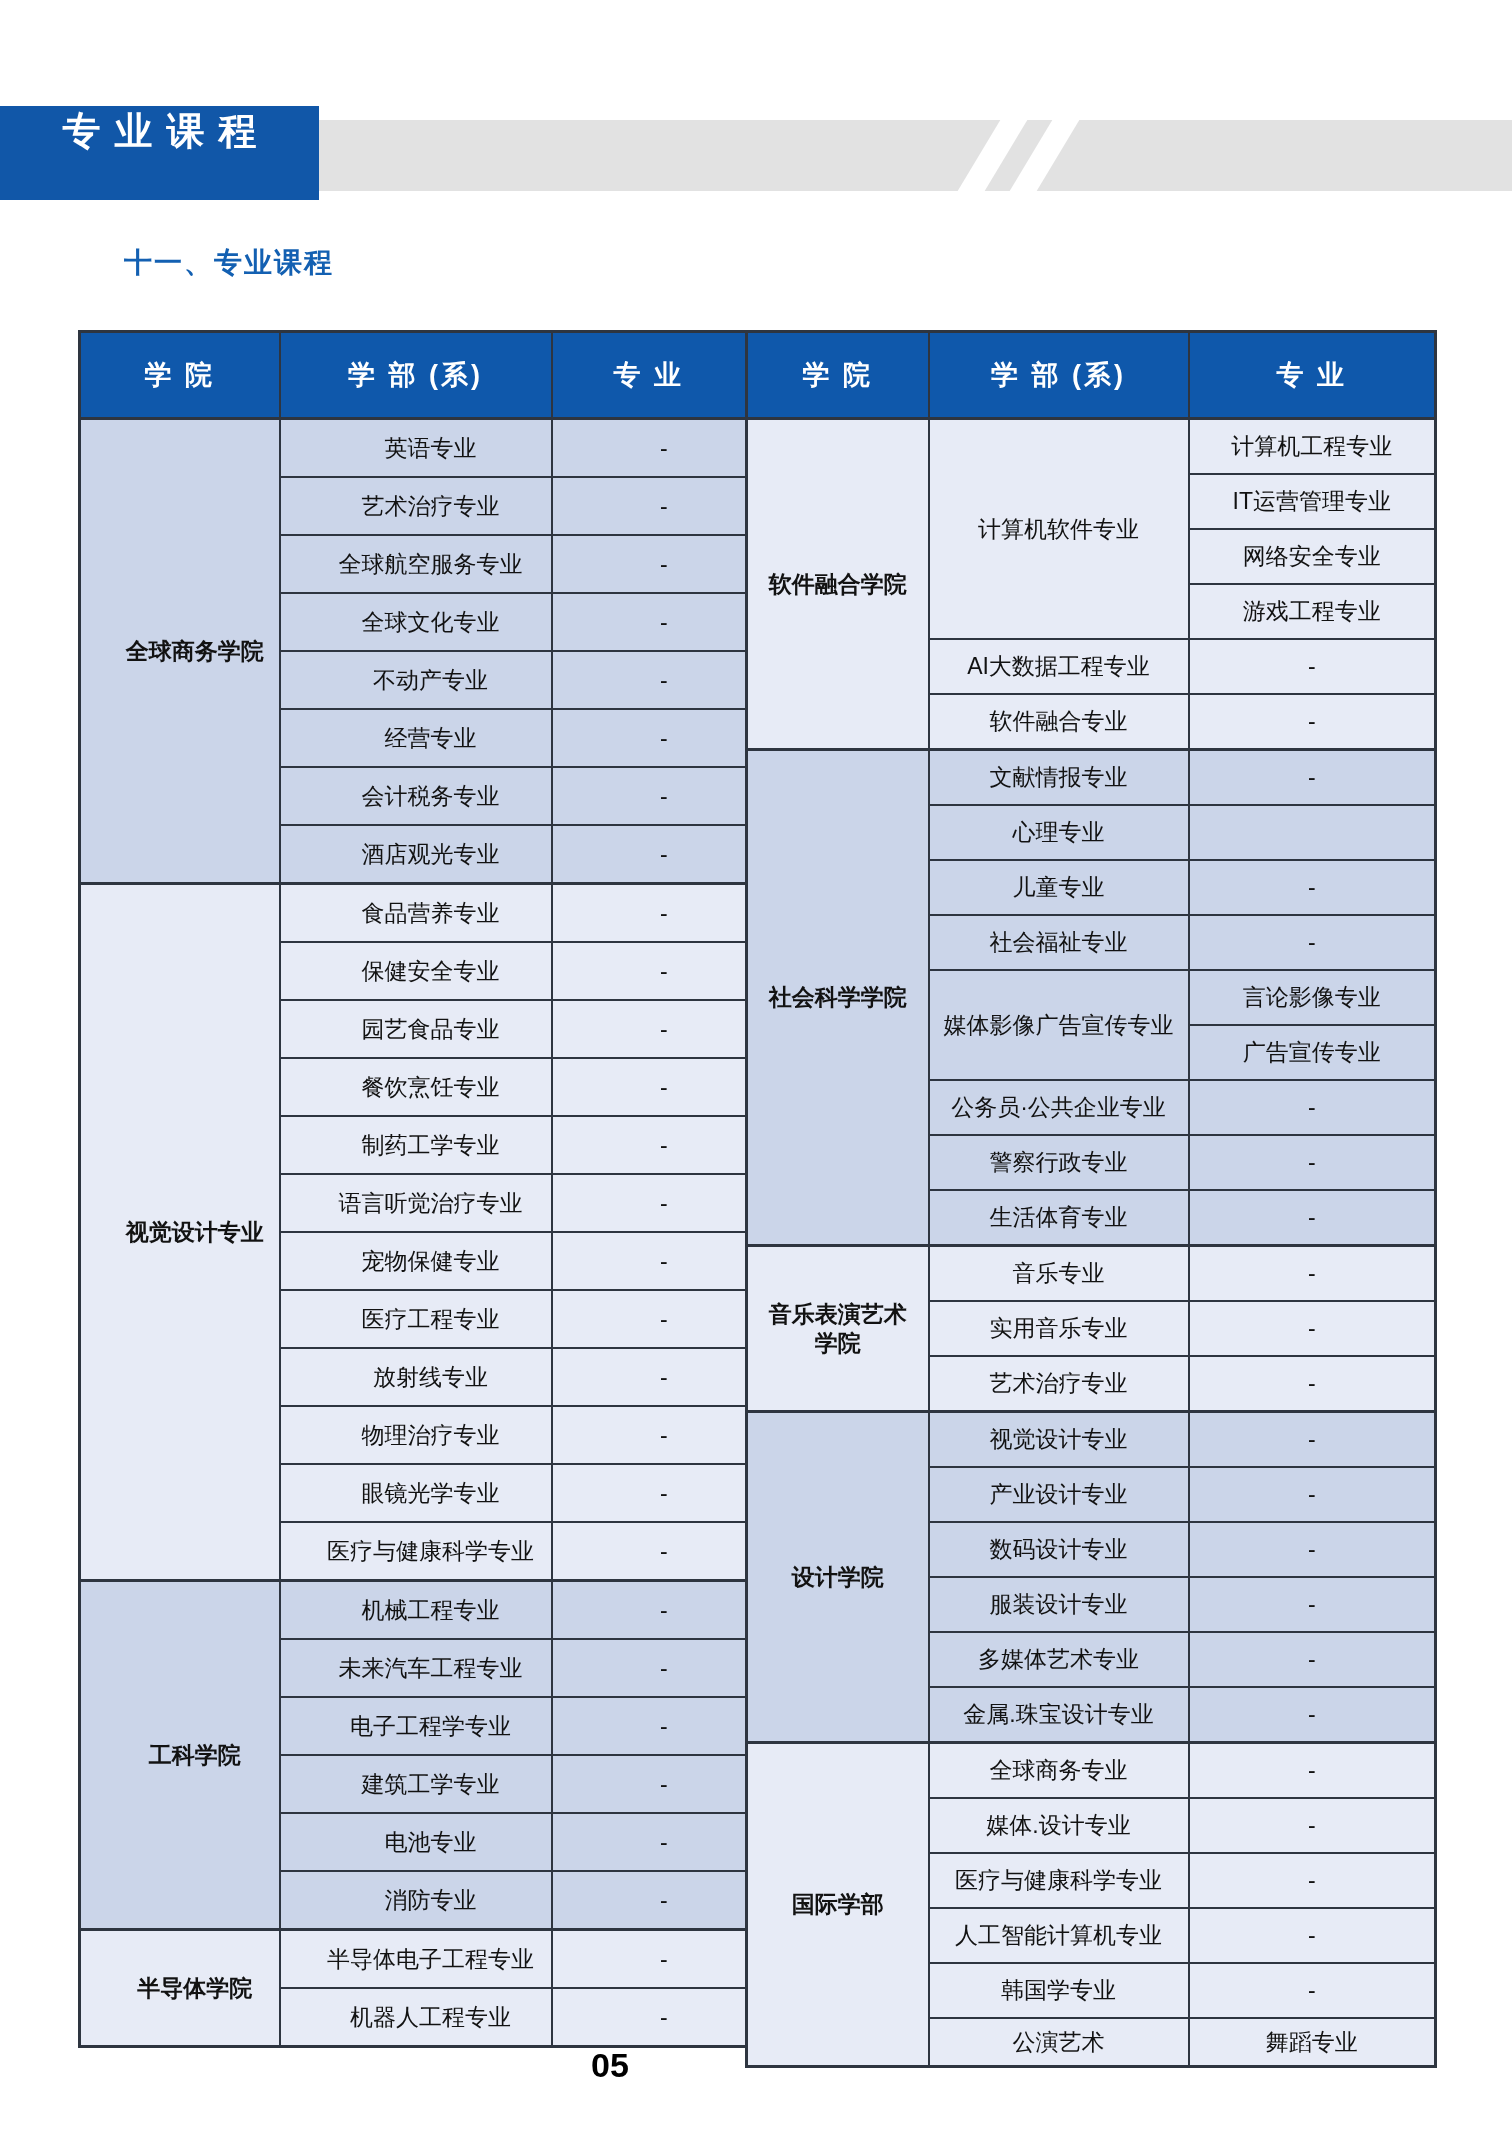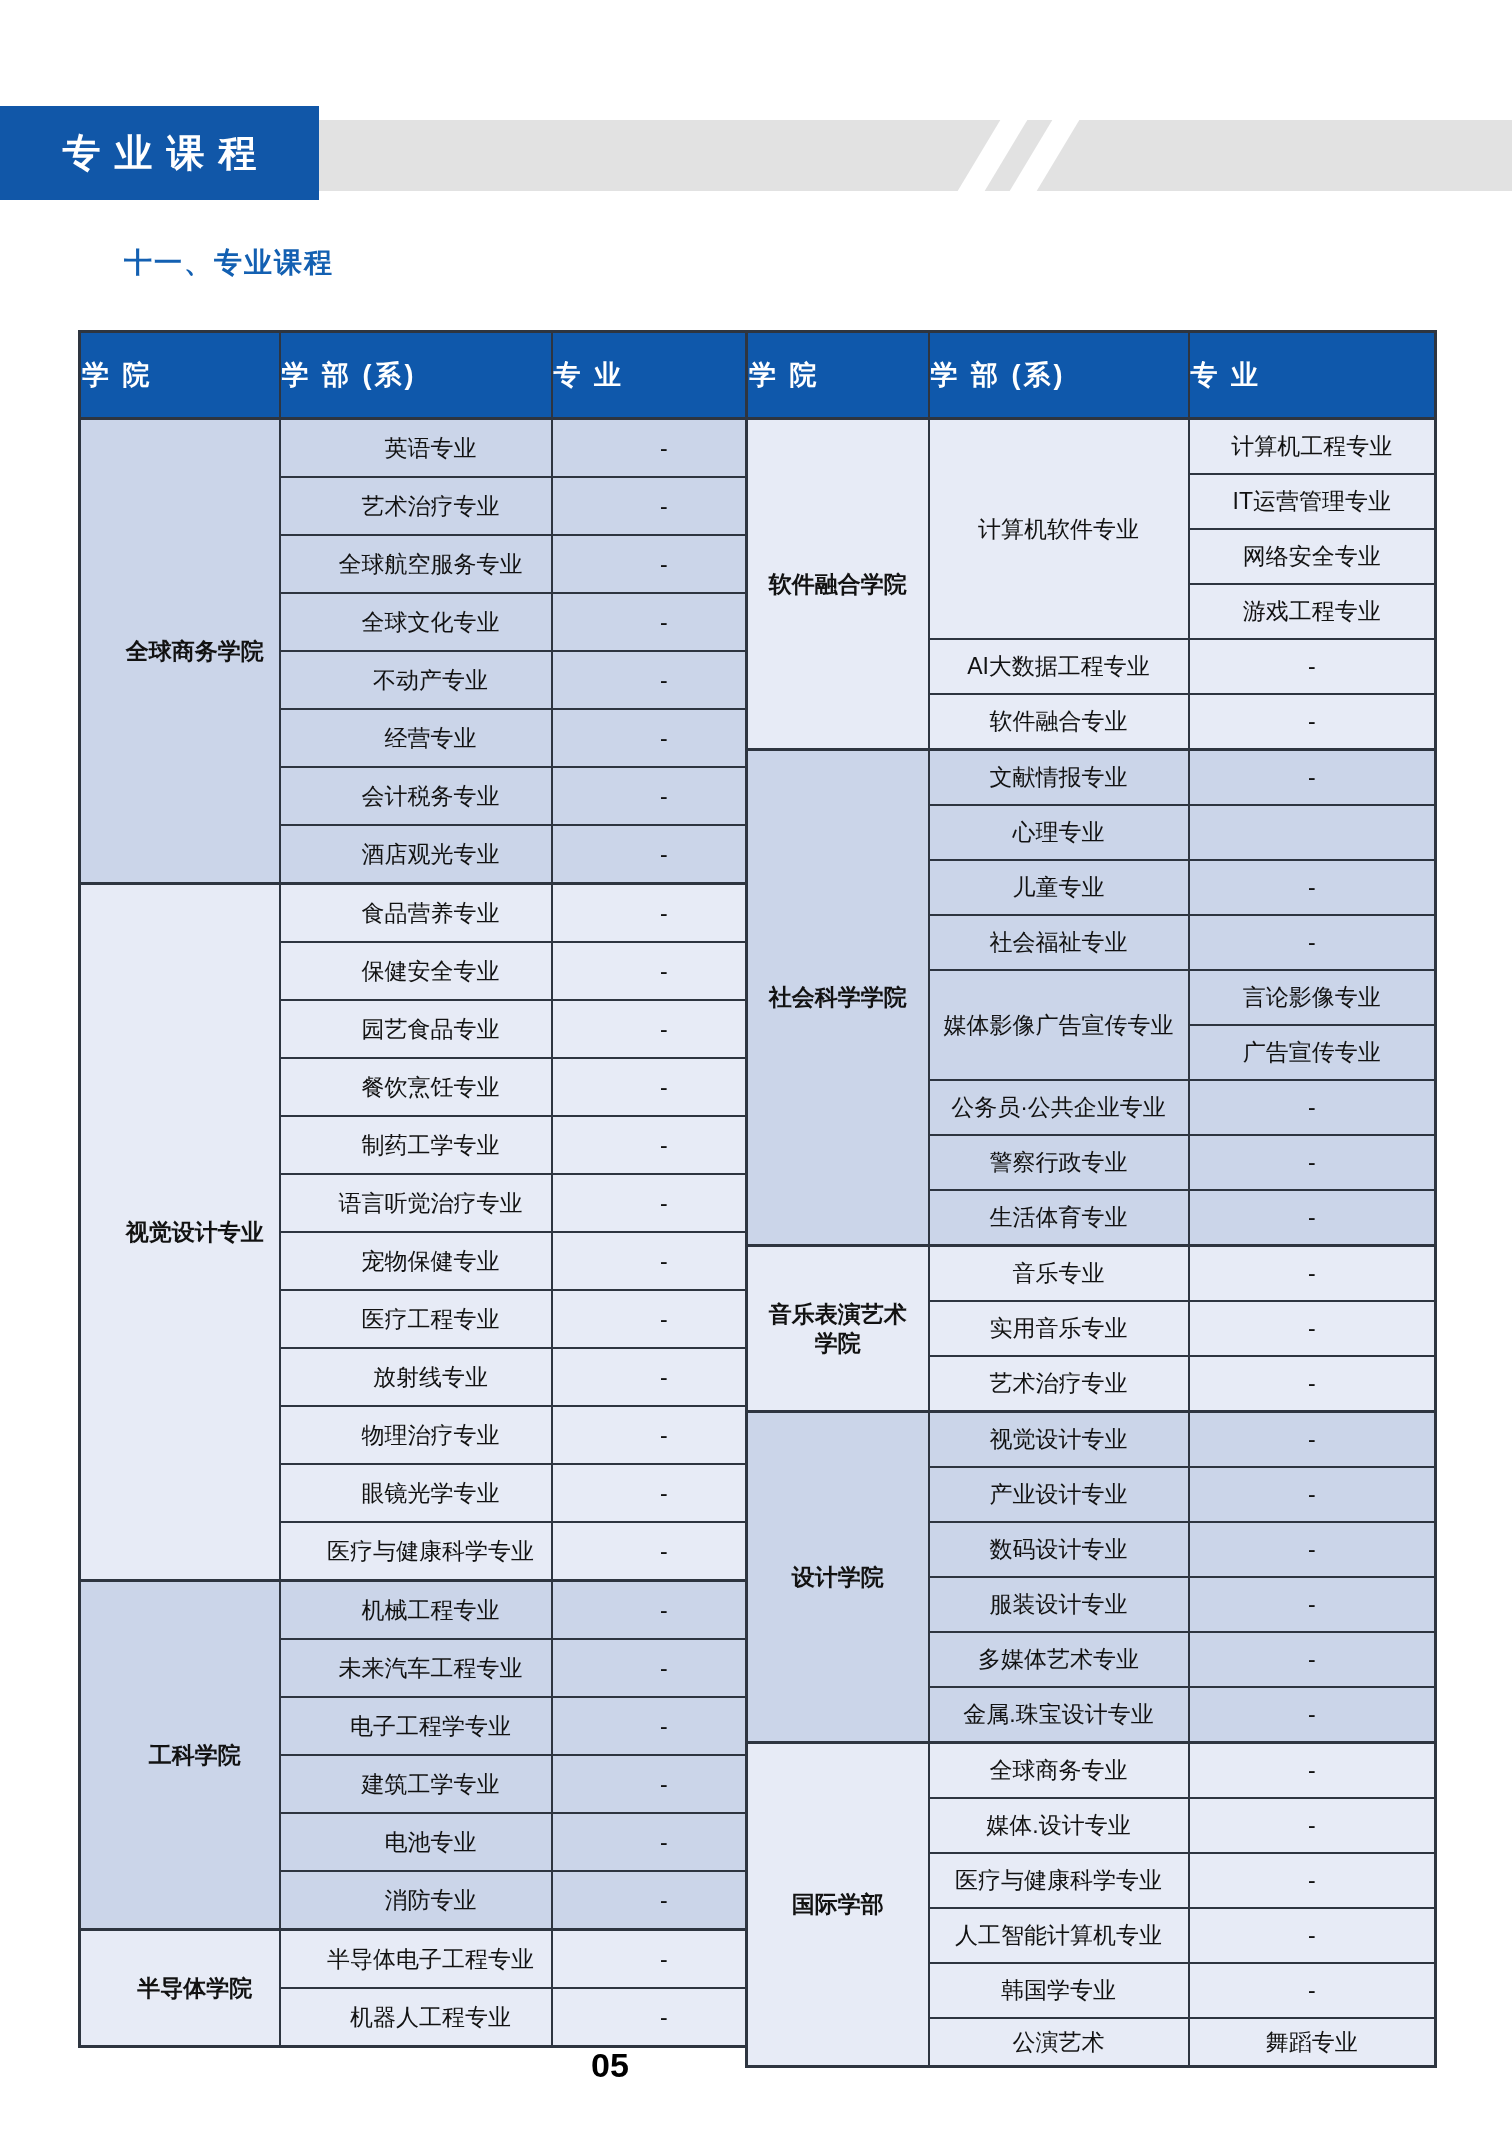--- a/index.html
+++ b/index.html
@@ -4,21 +4,21 @@
 <style>
   html,body { margin:0; padding:0; background:#ffffff; }
   #page {
     position:relative; width:1512px; height:2138px; background:#ffffff;
     font-family:"Liberation Sans","DejaVu Sans",sans-serif; overflow:hidden;
   }
   
   .top-banner {
     position:absolute; left:0; top:106px; width:319px; height:94px;
     background:var(--banner-blue); color:#ffffff;
-    display:flex; align-items:center; justify-content:center;
+    display:flex; align-items:flex-start; justify-content:center;
     font-size:38px; font-weight:bold; letter-spacing:14px; text-indent:14px;
   }
   .gray-band {
     position:absolute; left:319px; top:120px; width:1193px; height:71px;
     background:var(--band-gray); overflow:hidden;
   }
   .gray-band .slash {
     position:absolute; top:-8px; bottom:-8px; width:27px; background:#ffffff;
     transform:skewX(-31deg);
   }
@@ -32,21 +32,21 @@
   
   table.courses {
     position:absolute; top:330px; border-collapse:collapse; table-layout:fixed;
     border:3px solid var(--border-col);
   }
   #table-left  { left:78px;  width:667px; }
   #table-right { left:745px; width:689px; }
   table.courses th {
     background:var(--header-blue); color:#ffffff;
     font-size:27px; font-weight:bold; letter-spacing:3px;
-    height:82px; border:2px solid var(--border-col); text-align:left;
+    height:82px; border:2px solid var(--border-col); text-align:center;
   }
   table.courses td {
     border:2px solid var(--border-col); text-align:center; vertical-align:middle;
     font-size:23px; color:#121212; padding:2px 6px; overflow:hidden;
   }
   #table-left  td { height:52px;padding-left:36px; }
   #table-right td { height:49px; }
   #table-right tr.last-row td { height:42px; }
   td.college { font-weight:bold; font-size:24px; white-space:pre-line; line-height:1.25; }
   tr.block-start td { border-top-width:3px; }

